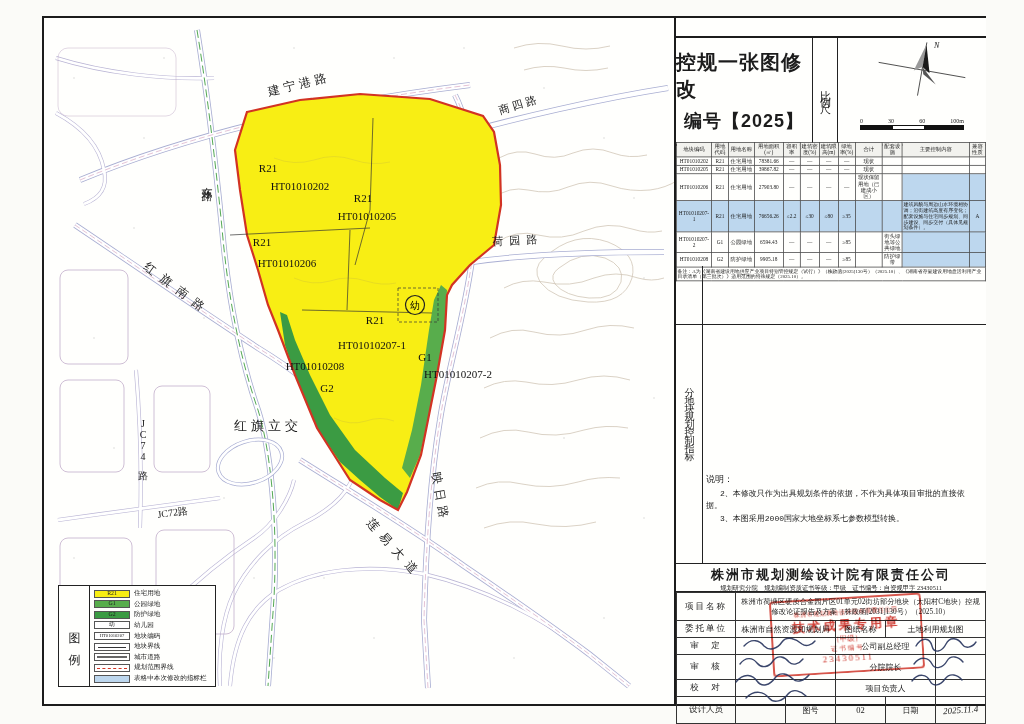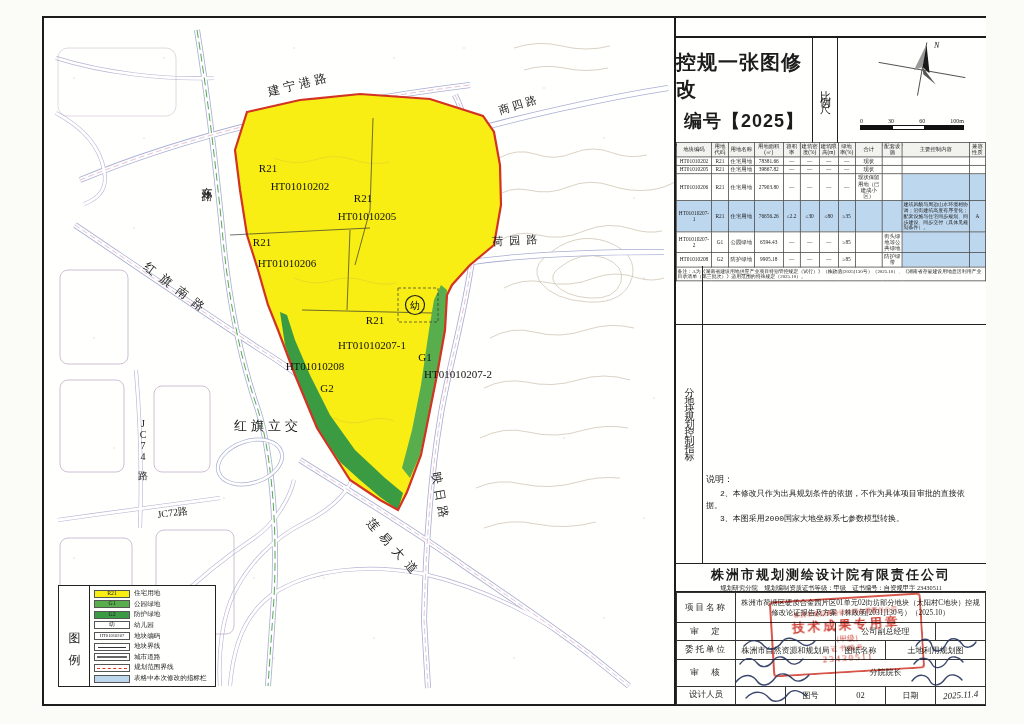--- a/index.html
+++ b/index.html
@@ -475,38 +475,44 @@
     </div>
 
     <div class="info">
       <table class="info-t">
         <tbody>
             <tr style="height:28px">
           <td class="lab" style="width:54px">项目名称</td>
           <td class="proj" colspan="5">株洲市荷塘区硬质合金园片区01单元02街坊部分地块（太阳村C地块）控规修改论证报告及方案（株政函[2031]130号）（2025.10）</td>
         </tr>
         <tr style="height:17px">
+          <td class="lab">委托单位</td>
+          <td colspan="2" style="width:118px;font-size:8px">株洲市自然资源和规划局</td>
+          <td class="lab" style="width:48px;font-size:8px;letter-spacing:0">图纸名称</td>
+          <td colspan="2" style="font-size:8px">土地利用规划图</td>
+        </tr>
+        <tr style="height:17px">
           <td class="lab">审　定</td>
           <td colspan="2"></td>
           <td colspan="2" style="font-size:8px">公司副总经理</td>
           <td></td>
-        </tr>
-        <tr style="height:17px">
-          <td class="lab">委托单位</td>
-          <td colspan="2" style="width:118px;font-size:8px">株洲市自然资源和规划局</td>
-          <td class="lab" style="width:48px;font-size:8px;letter-spacing:0">图纸名称</td>
-          <td colspan="2" style="font-size:8px">土地利用规划图</td>
         </tr>
         <tr style="height:25px">
           <td class="lab">审　核</td>
           <td colspan="2"></td>
           <td colspan="2" style="font-size:8px">分院院长</td>
           <td></td>
         </tr>
         <tr style="height:17px">
+          <td class="lab">校　对</td>
+          <td colspan="2"></td>
+          <td colspan="2" style="font-size:8px">项目负责人</td>
+          <td></td>
+        </tr>
+        <tr style="height:27px">
           <td class="lab" style="letter-spacing:0">设计人员</td>
           <td></td>
           <td class="lab" style="width:30px;letter-spacing:0;font-size:8px">图号</td>
           <td style="width:30px">02</td>
           <td class="lab" style="width:32px;letter-spacing:0;font-size:8px">日期</td>
           <td><span class="hand">2025.11.4</span></td>
         </tr>
       </tbody>
         </table>
     </div>

